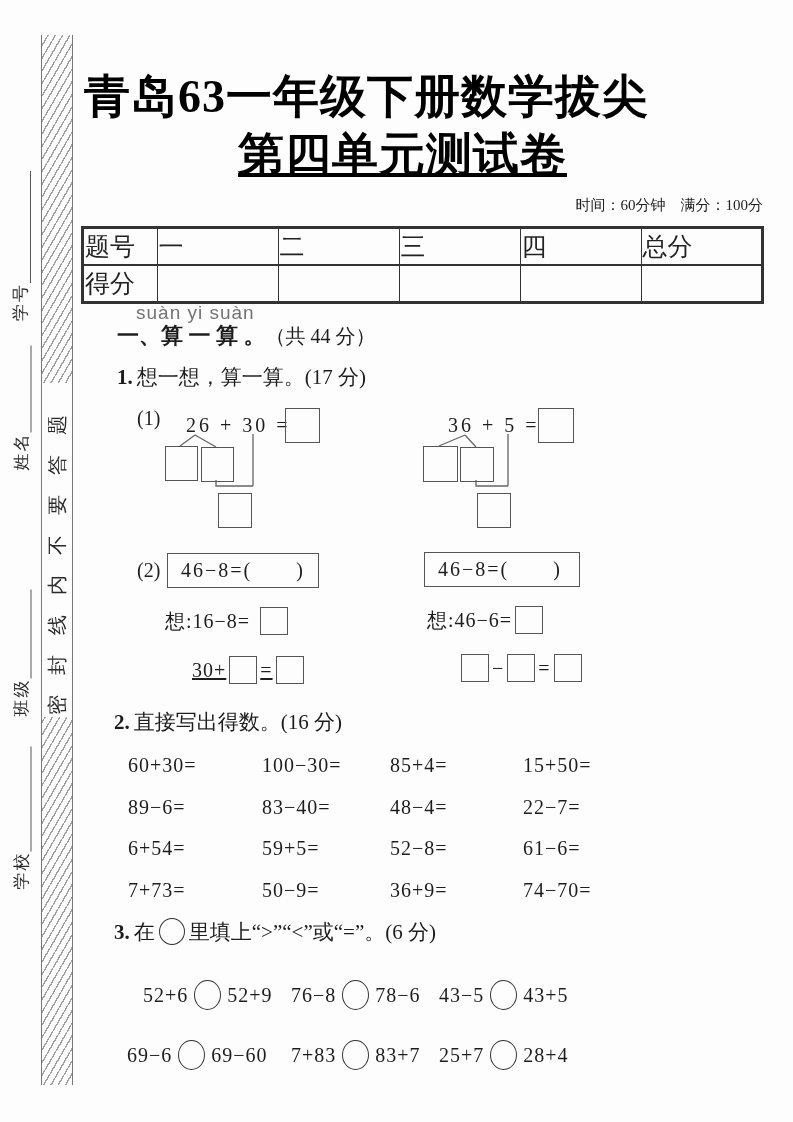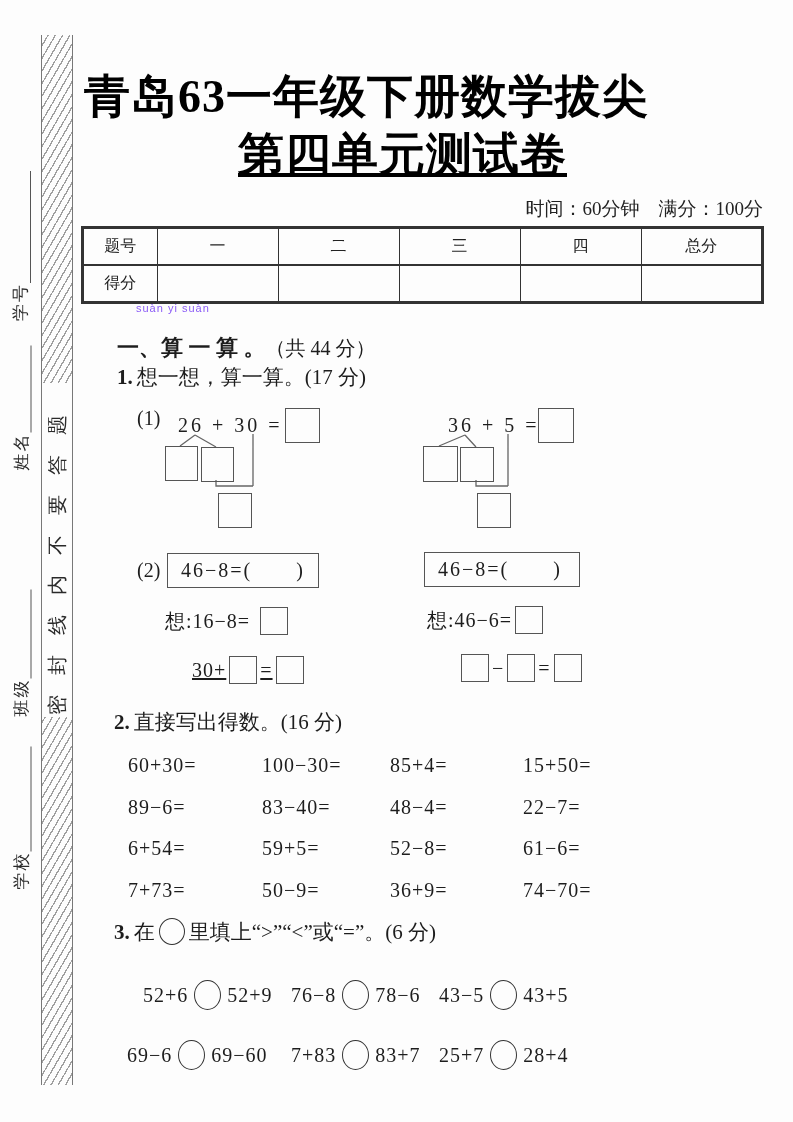--- a/index.html
+++ b/index.html
@@ -17,31 +17,31 @@
   .hatch-bottom{top:682px;bottom:0;}
   .band-text{position:absolute;width:330px;height:26px;left:-150px;top:507px;
     transform:rotate(-90deg);text-align:center;font-size:20px;letter-spacing:20px;color:#2a2a2a;white-space:nowrap;}
   .field{position:absolute;display:flex;align-items:flex-end;height:22px;
     transform:rotate(-90deg);color:#2a2a2a;}
   .field .lbl{font-size:17px;letter-spacing:2px;line-height:20px;white-space:nowrap;}
   .field .wline{flex:1;border-bottom:1.2px solid #555;height:18px;}
   
   .title{position:absolute;font-size:46px;font-weight:bold;color:#000000;
     letter-spacing:1px;white-space:nowrap;}
-  .info{position:absolute;font-size:19px;color:#222;white-space:nowrap;}
+  .info{position:absolute;font-size:15px;color:#222;white-space:nowrap;}
   table.score{position:absolute;left:82px;top:227px;width:681px;
     border-collapse:collapse;table-layout:fixed;}
-  table.score td{border:1.2px solid #333;height:33px;text-align:center;
-    font-size:16px;color:#222;}
+  table.score td{border:1.2px solid #333;height:33px;
+    font-size:25px;color:#222;}
   table.score tr:first-child td{border-bottom:2px solid #333;}
   table.score{border:2px solid #333;outline:1px solid #333;}
   
   .pinyin{position:absolute;font-family:"Liberation Sans","DejaVu Sans",sans-serif;
-    font-size:11px;color:#8b5cf6;letter-spacing:1px;}
-  .sec-head{position:absolute;font-size:22px;font-weight:bold;white-space:nowrap;margin-top:12px;}
+    font-size:19px;color:#737373;letter-spacing:1px;}
+  .sec-head{position:absolute;font-size:22px;font-weight:bold;white-space:nowrap;}
   .sec-head .pts{font-size:20px;font-weight:normal;}
   .q-head{position:absolute;font-size:21px;white-space:nowrap;}
   .q-head .qnum{font-weight:bold;margin-right:4px;}
   .txt{font-size:21px;}
   
   .diagram{position:absolute;width:180px;height:132px;}
   .diagram svg{position:absolute;left:0;top:0;}
   .diagram .eq{position:absolute;font-size:20px;letter-spacing:3px;white-space:nowrap;}
   .bx{position:absolute;border:1.2px solid #555;background:transparent;}
   .plabel{position:absolute;font-size:20px;}
@@ -130,21 +130,21 @@
   <div class="q-head" style="left:117px;top:363px;">
     <span class="qnum">1.</span><span class="txt">想一想，算一算。(17 分)</span>
   </div>
 
   <div class="plabel" style="left:137px;top:407px;">(1)</div>
 
   <div class="diagram" style="left:160px;top:403px;">
     <svg width="180" height="132" viewBox="0 0 180 132">
       <path d="M35,32 L20,43 M35,32 L56,44 M93,31 L93,83 M56,77 L56,83 L93,83" stroke="#666" stroke-width="1.3" fill="none"></path>
     </svg>
-    <span class="eq" style="left:18px;top:11px;">26 + 30 =</span>
+    <span class="eq" style="left:26px;top:11px;">26 + 30 =</span>
     <span class="bx" style="left:125px;top:5px;width:33px;height:33px;"></span>
     <span class="bx" style="left:5px;top:43px;width:31px;height:33px;"></span>
     <span class="bx" style="left:41px;top:44px;width:31px;height:33px;"></span>
     <span class="bx" style="left:58px;top:90px;width:32px;height:33px;"></span>
   </div>
 
   <div class="diagram" style="left:418px;top:403px;">
     <svg width="180" height="132" viewBox="0 0 180 132">
       <path d="M47,32 L21,43 M47,32 L58,44 M90,31 L90,83 M58,77 L58,83 L90,83" stroke="#666" stroke-width="1.3" fill="none"></path>
     </svg>

